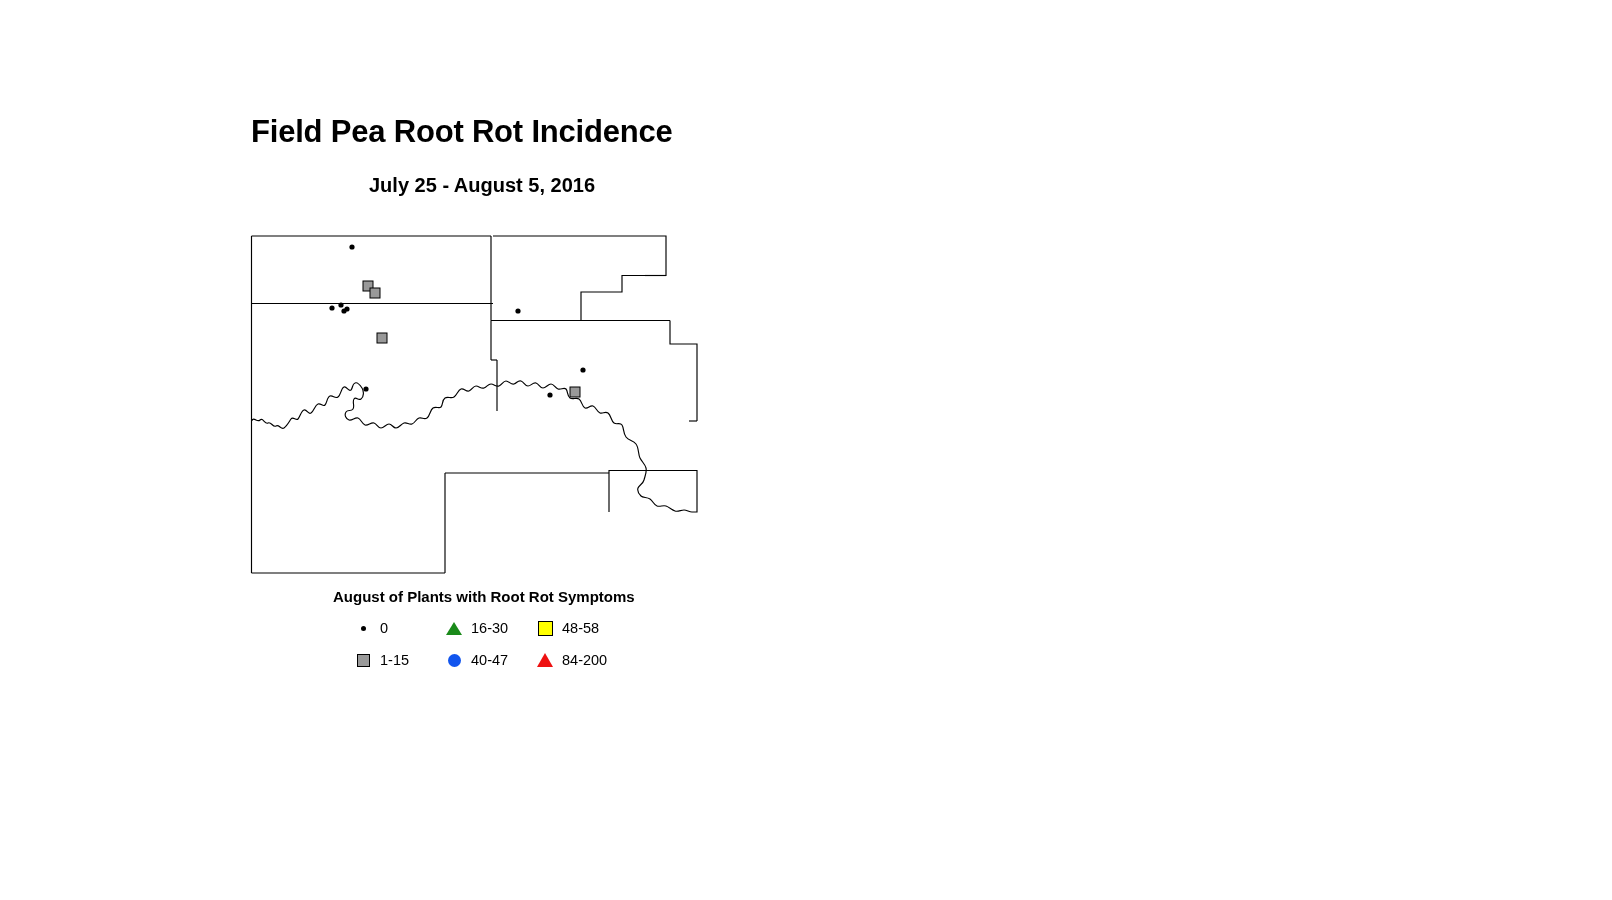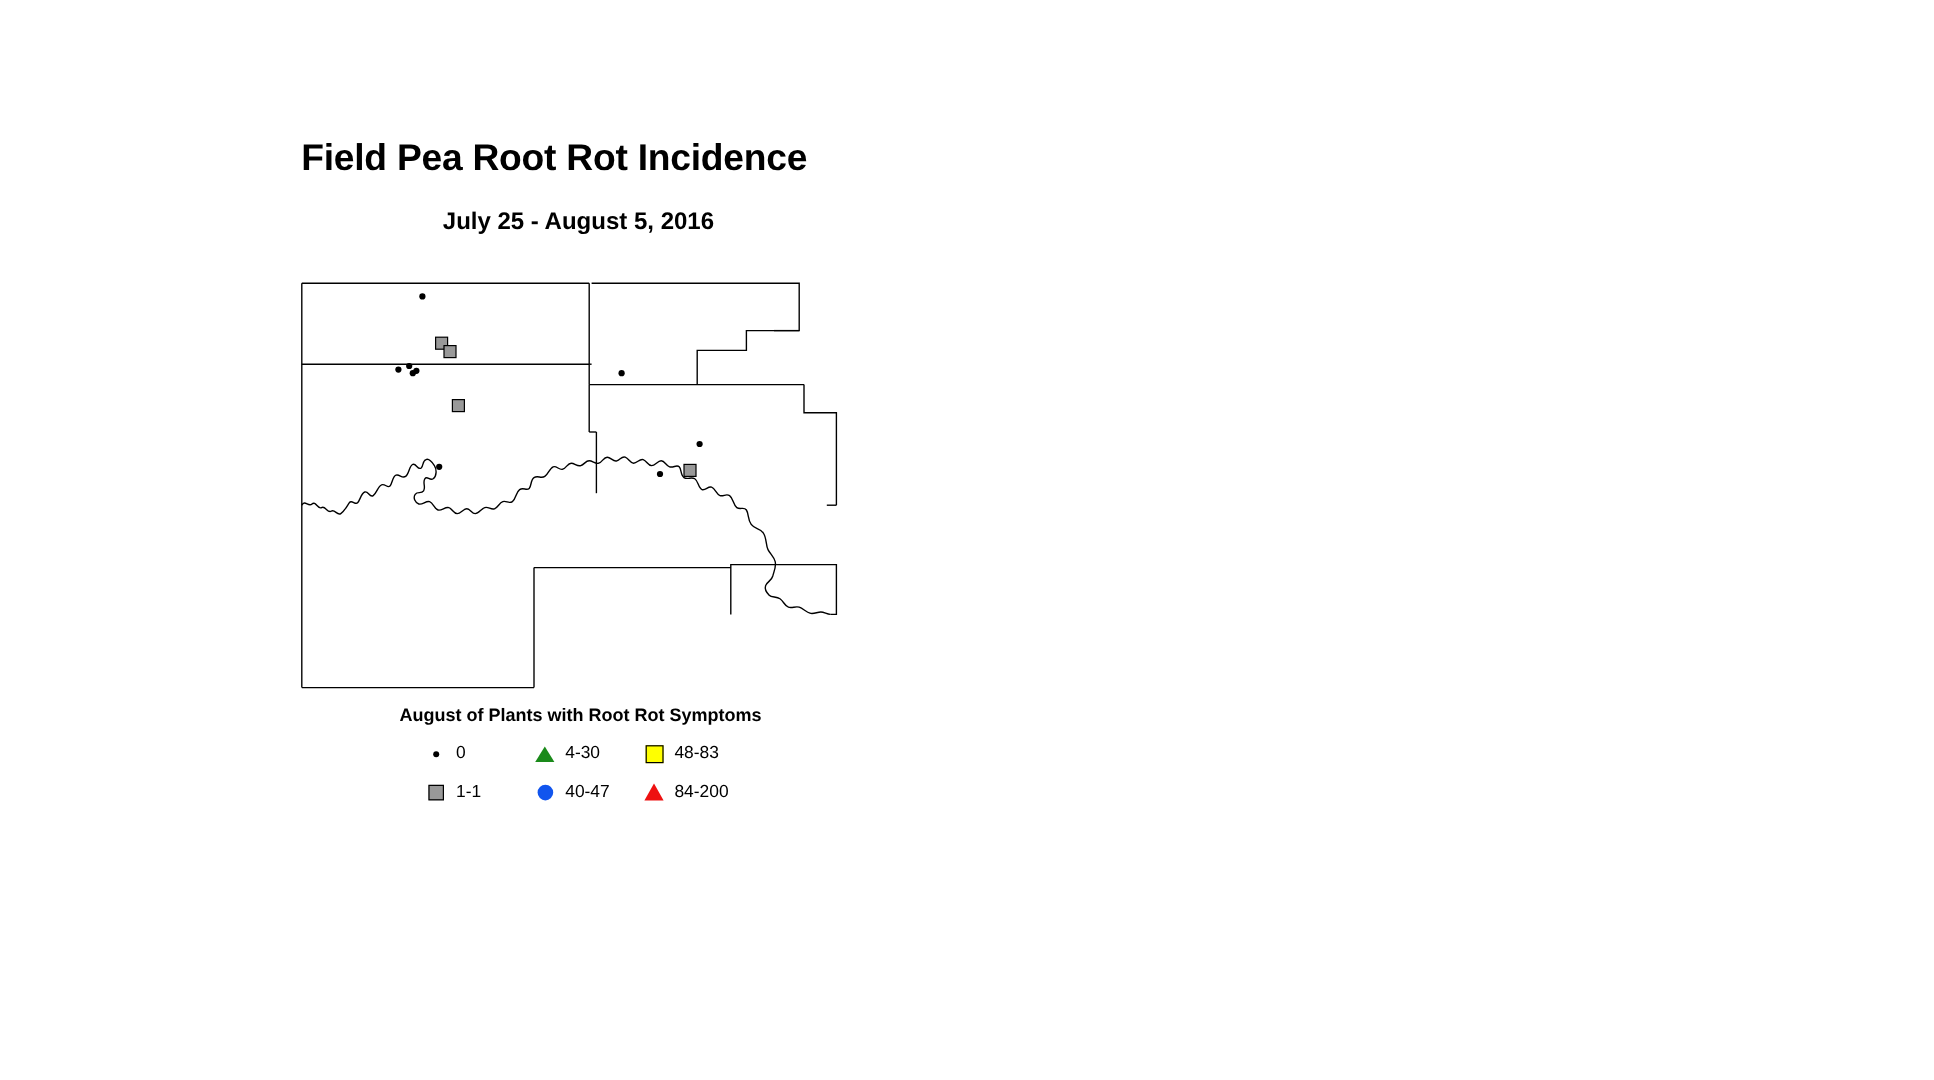--- a/index.html
+++ b/index.html
@@ -271,36 +271,36 @@
       <div class="legend-item">
         <span class="legend-sym">
             <span class="sym-dot"></span>
           </span>
         <span class="legend-label">0</span>
       </div>
       <div class="legend-item">
         <span class="legend-sym">
             <span class="sym-tri tri-green"></span>
           </span>
-        <span class="legend-label">4-30</span>
+        <span class="legend-label">16-30</span>
       </div>
       <div class="legend-item">
         <span class="legend-sym">
             <span class="sym-square-lg" style="background:#ffff00"></span>
           </span>
-        <span class="legend-label">48-83</span>
+        <span class="legend-label">48-58</span>
       </div>
     </div>
 
     <div class="legend-row">
       <div class="legend-item">
         <span class="legend-sym">
             <span class="sym-square" style="background:#999999"></span>
           </span>
-        <span class="legend-label">1-1</span>
+        <span class="legend-label">1-15</span>
       </div>
       <div class="legend-item">
         <span class="legend-sym">
             <span class="sym-circle" style="background:#1155ee"></span>
           </span>
         <span class="legend-label">40-47</span>
       </div>
       <div class="legend-item">
         <span class="legend-sym">
             <span class="sym-tri tri-red"></span>

